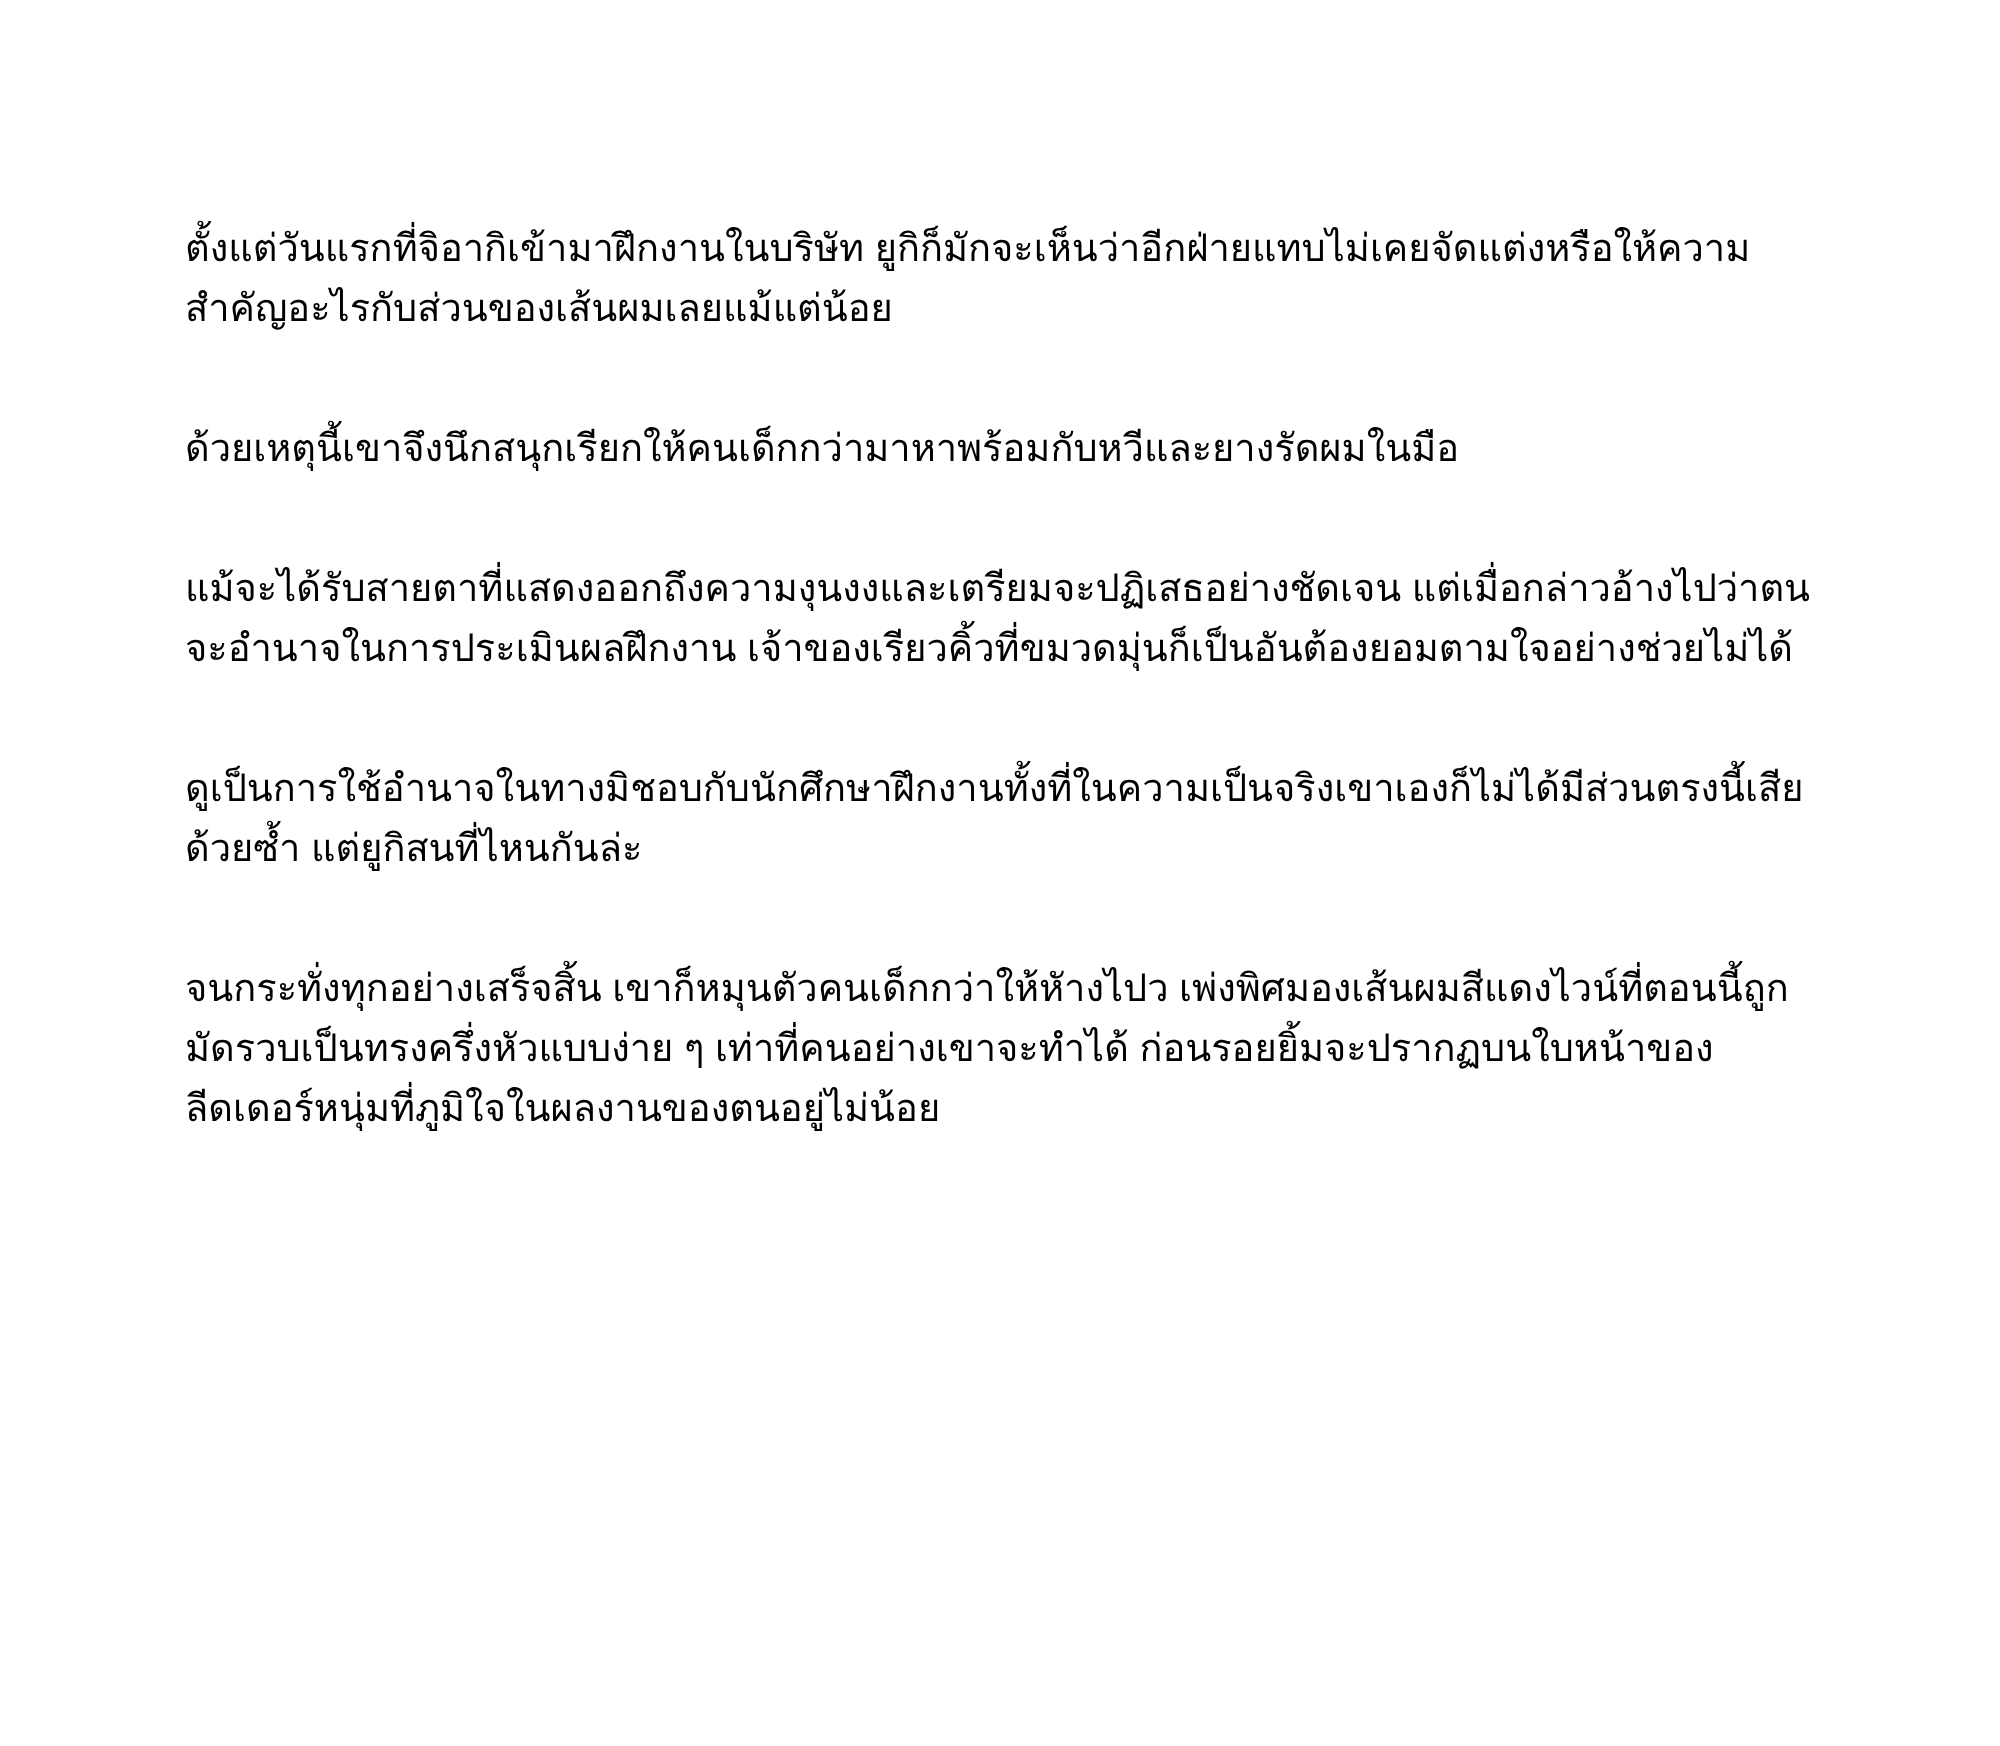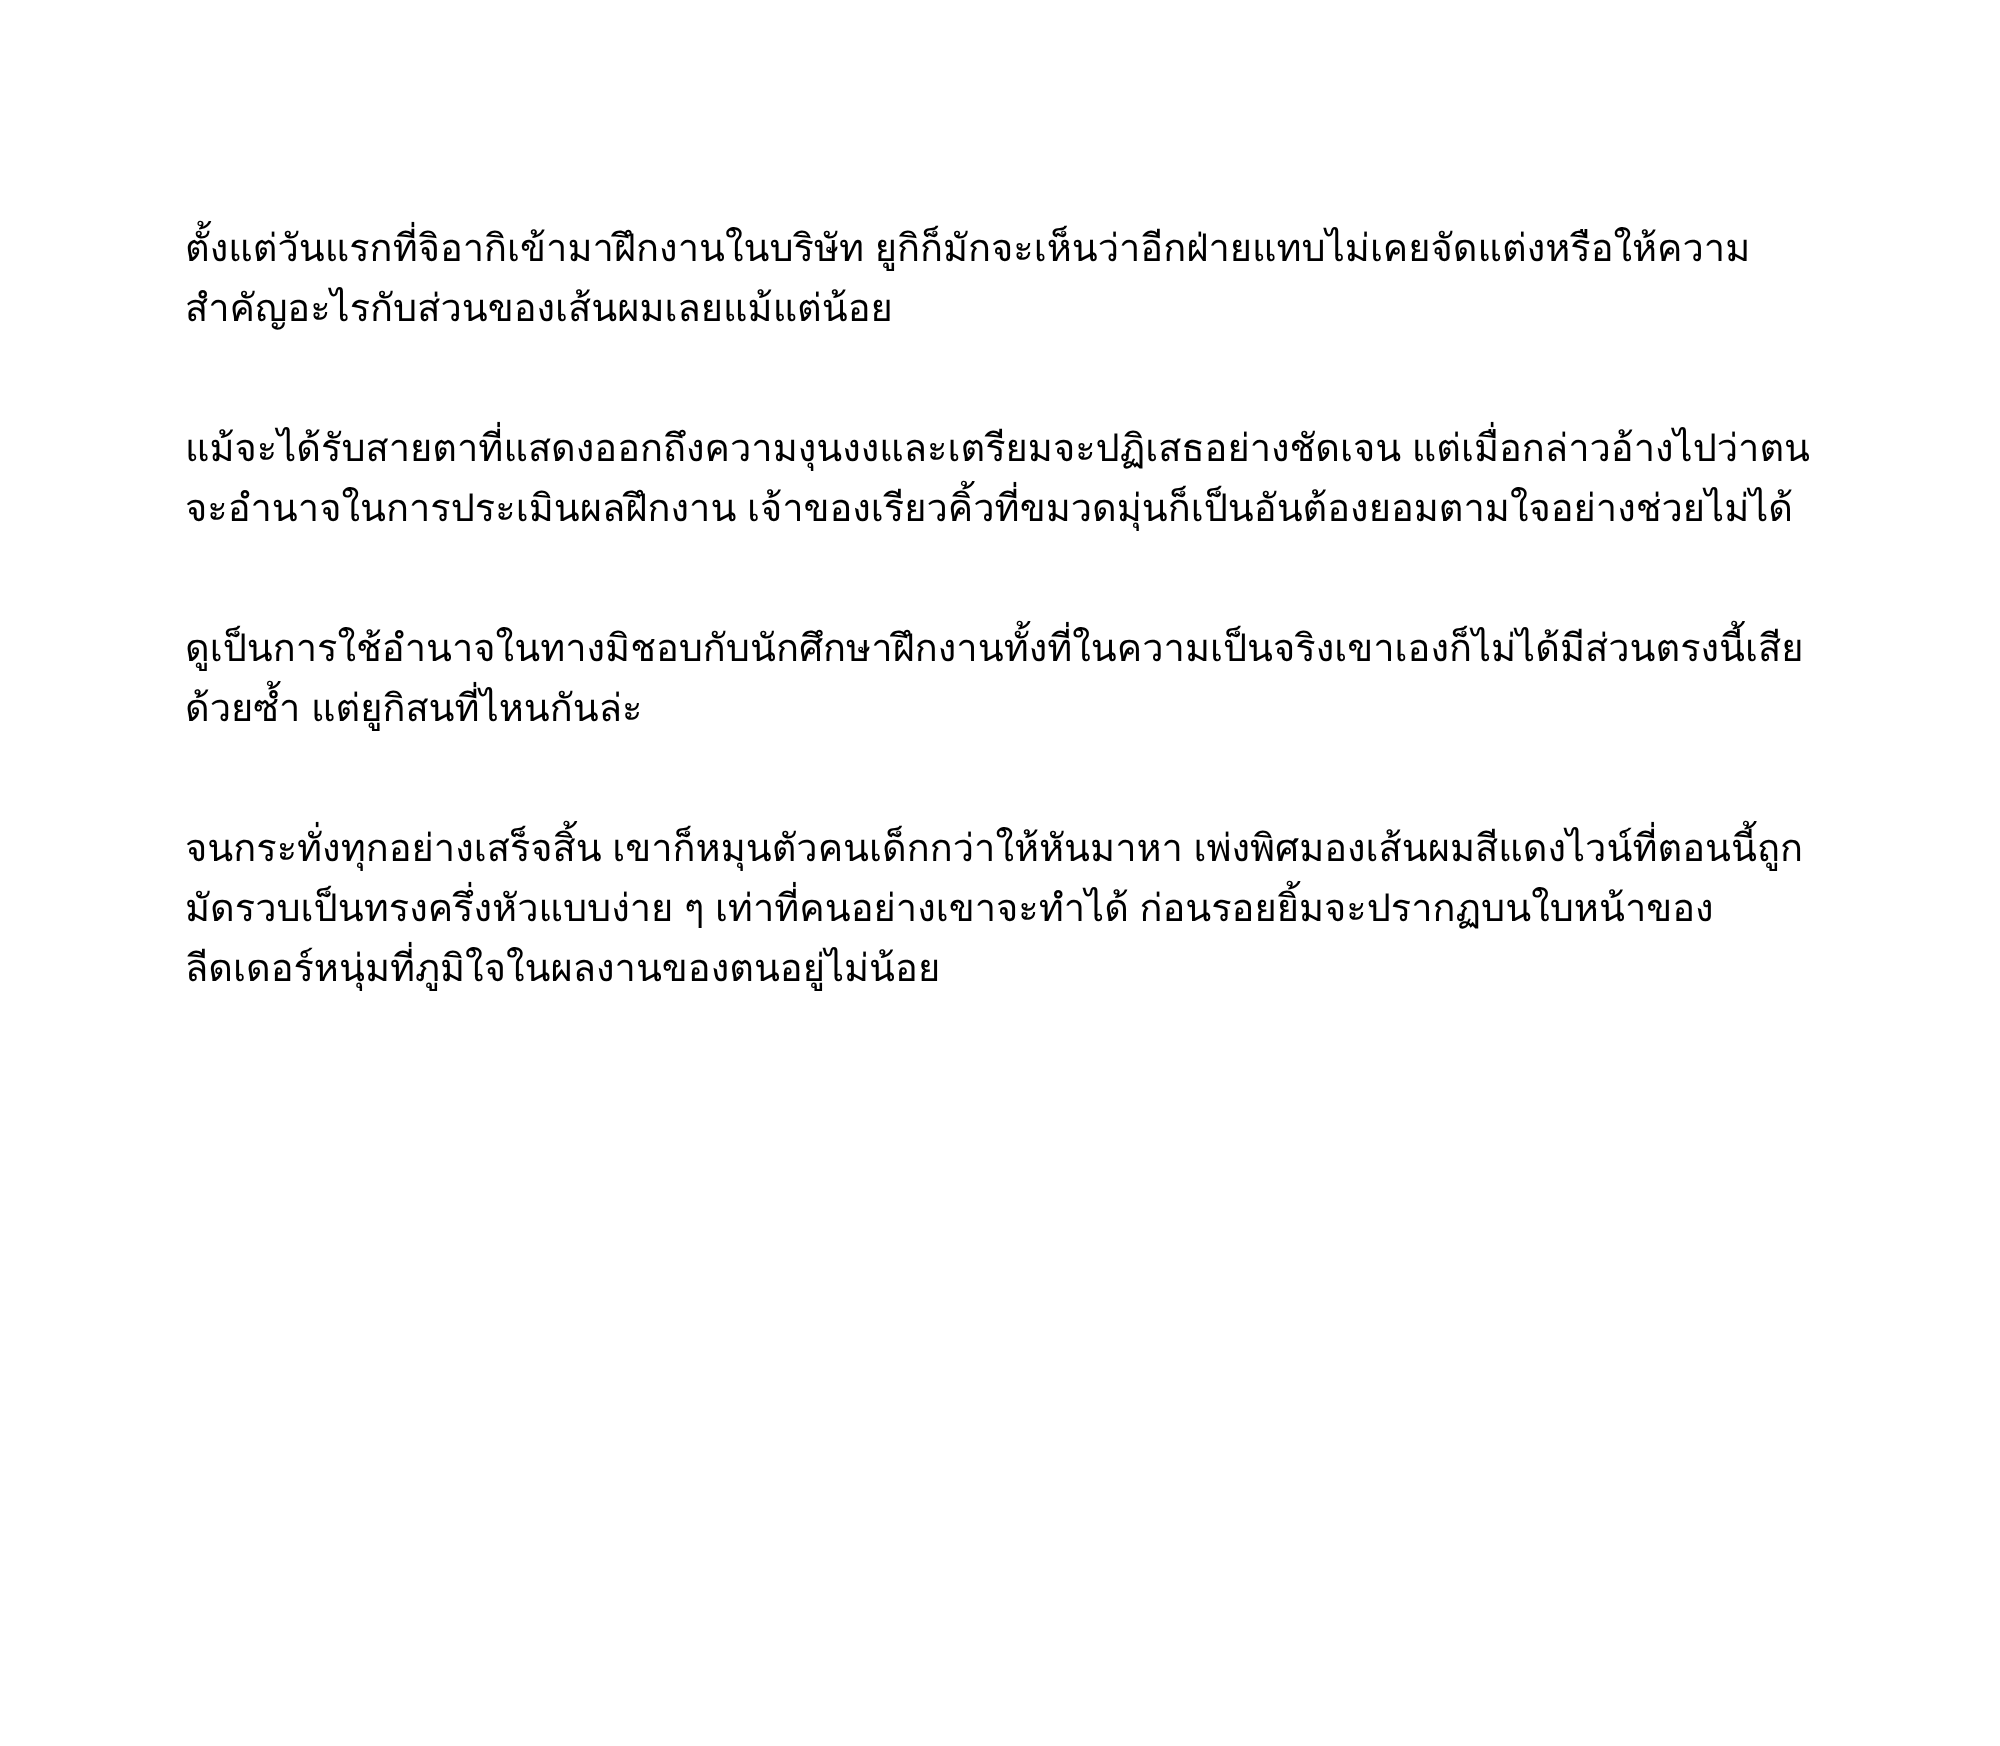--- a/index.html
+++ b/index.html
@@ -29,20 +29,21 @@
   .story-paragraph.italic {
   }
 </style>
 </head>
 <body>
 
 <div class="page">
   <p class="story-paragraph">ตั้งแต่วันแรกที่จิอากิเข้ามาฝึกงานในบริษัท ยูกิก็มักจะเห็นว่าอีกฝ่ายแทบไม่เคยจัดแต่งหรือให้ความสำคัญอะไรกับส่วนของเส้นผมเลยแม้แต่น้อย</p>
 
 
+  <p class="story-paragraph">ด้วยเหตุนี้เขาจึงนึกสนุกเรียกให้คนเด็กกว่ามาหาพร้อมกับหวีและยางรัดผมในมือ</p>
 
   <p class="story-paragraph">แม้จะได้รับสายตาที่แสดงออกถึงความงุนงงและเตรียมจะปฏิเสธอย่างชัดเจน แต่เมื่อกล่าวอ้างไปว่าตนจะอำนาจในการประเมินผลฝึกงาน เจ้าของเรียวคิ้วที่ขมวดมุ่นก็เป็นอันต้องยอมตามใจอย่างช่วยไม่ได้</p>
 
   <p class="story-paragraph italic">ดูเป็นการใช้อำนาจในทางมิชอบกับนักศึกษาฝึกงานทั้งที่ในความเป็นจริงเขาเองก็ไม่ได้มีส่วนตรงนี้เสียด้วยซ้ำ แต่ยูกิสนที่ไหนกันล่ะ</p>
 
-  <p class="story-paragraph">จนกระทั่งทุกอย่างเสร็จสิ้น เขาก็หมุนตัวคนเด็กกว่าให้หันมาหา เพ่งพิศมองเส้นผมสีแดงไวน์ที่ตอนนี้ถูกมัดรวบเป็นทรงครึ่งหัวแบบง่าย ๆ เท่าที่คนอย่างเขาจะทำได้ ก่อนรอยยิ้มจะปรากฏบนใบหน้าของลีดเดอร์หนุ่มที่ภูมิใจในผลงานของตนอยู่ไม่น้อย</p>
+  <p class="story-paragraph">จนกระทั่งทุกอย่างเสร็จสิ้น เขาก็หมุนตัวคนเด็กกว่าให้หัางไปว เพ่งพิศมองเส้นผมสีแดงไวน์ที่ตอนนี้ถูกมัดรวบเป็นทรงครึ่งหัวแบบง่าย ๆ เท่าที่คนอย่างเขาจะทำได้ ก่อนรอยยิ้มจะปรากฏบนใบหน้าของลีดเดอร์หนุ่มที่ภูมิใจในผลงานของตนอยู่ไม่น้อย</p>
 
 </div>
 
 </body></html>

